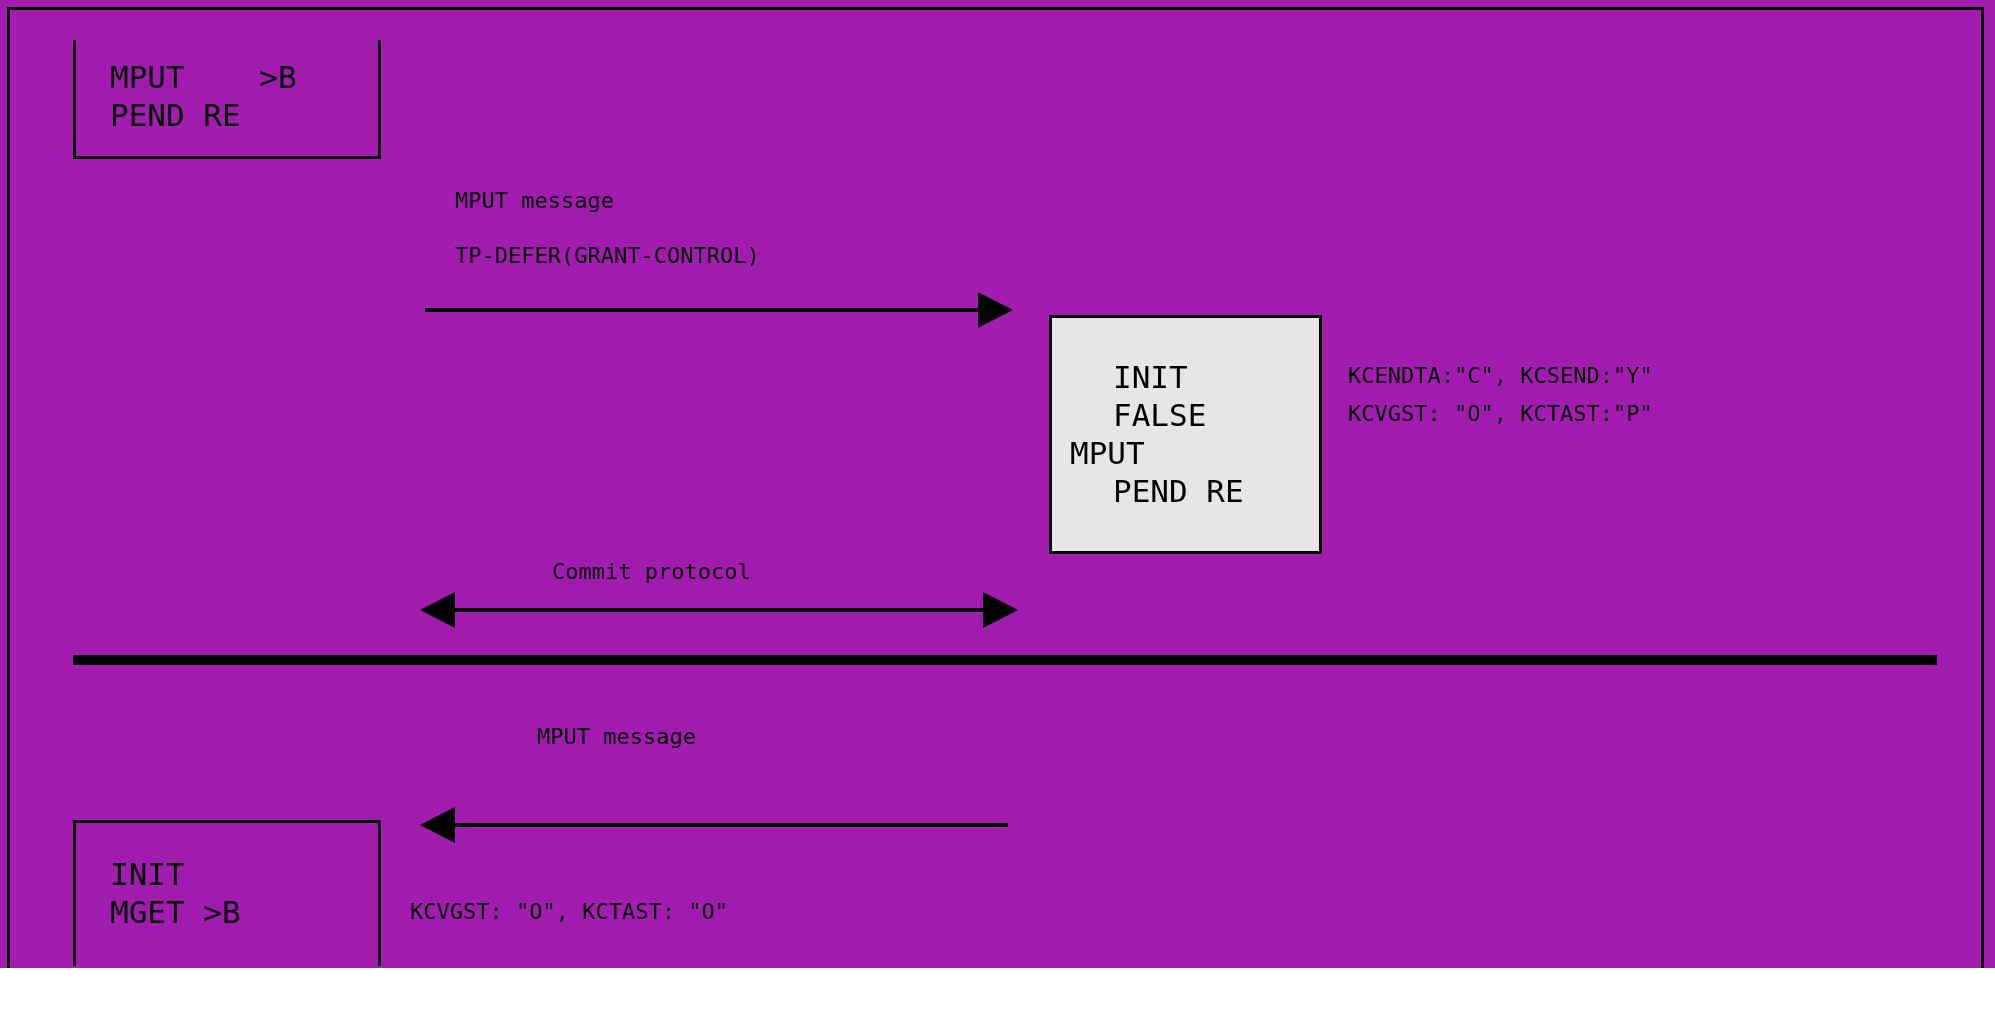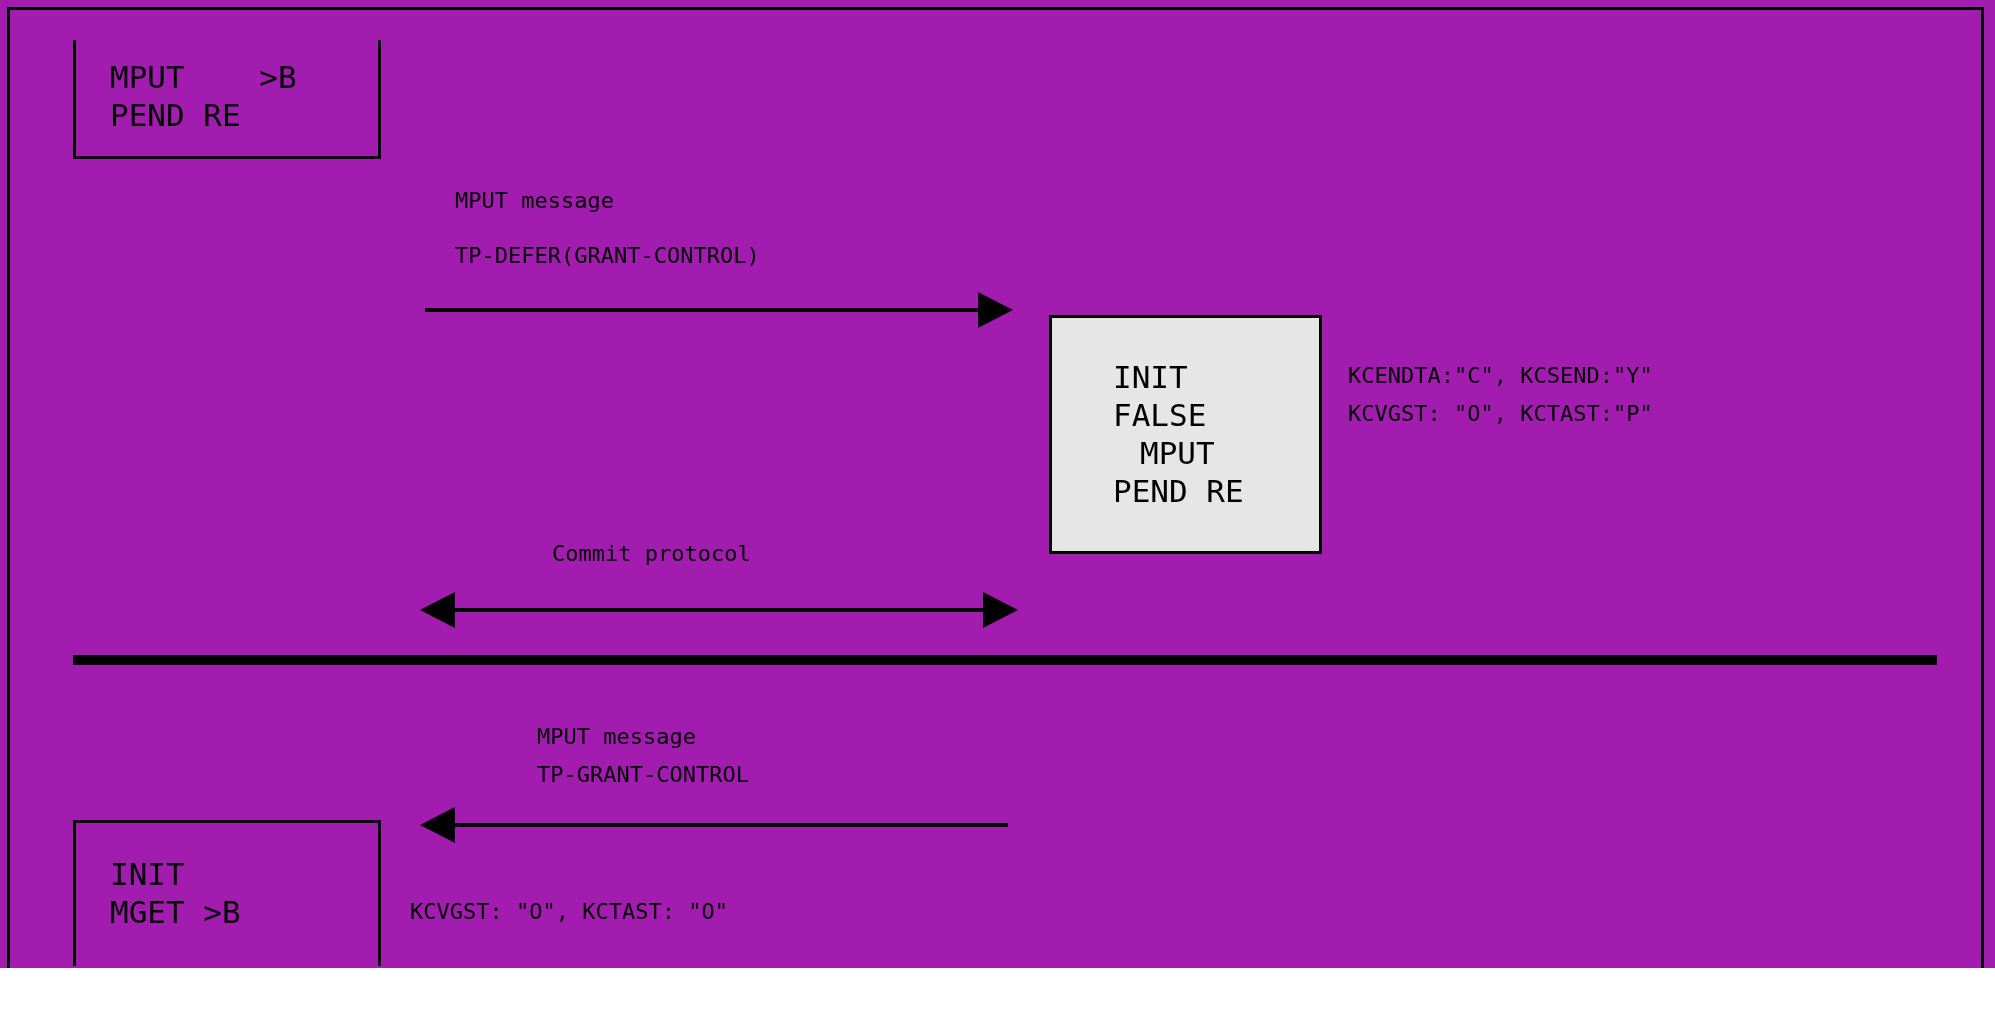--- a/index.html
+++ b/index.html
@@ -98,38 +98,37 @@
   <div class="textblock" style="left:455px; top:220px;margin-top:17px;">TP-DEFER(GRANT-CONTROL)</div>
 
   <svg class="arrow-svg" style="left:425px; top:290px;" width="590" height="40">
     <line x1="0" y1="20" x2="553" y2="20" stroke="#000000" stroke-width="4"></line>
     <polygon points="553,2 588,20 553,38" fill="#000000"></polygon>
   </svg>
 
   <div class="box-filled" style="left:1049px; top:315px; width:273px; height:239px;"></div>
   <div class="box-text" style="left:1113px; top:358px;">INIT</div>
   <div class="box-text" style="left:1113px; top:396px;">FALSE</div>
-  <div class="box-text" style="left:1140px; top:434px;">MPUT</div>
+  <div class="box-text" style="left:1070px; top:434px;">MPUT</div>
   <div class="box-text" style="left:1113px; top:472px;">PEND RE</div>
 
   <div class="textblock" style="left:1348px; top:357px;">KCENDTA:"C", KCSEND:"Y"</div>
   <div class="textblock" style="left:1348px; top:395px;">KCVGST: "O", KCTAST:"P"</div>
 
-  <div class="textblock" style="left:552px; top:535px;">Commit protocol</div>
+  <div class="textblock" style="left:552px; top:553px;">Commit protocol</div>
 
   <svg class="arrow-svg" style="left:420px; top:590px;" width="600" height="40">
     <line x1="35" y1="20" x2="563" y2="20" stroke="#000000" stroke-width="4"></line>
     <polygon points="35,2 0,20 35,38" fill="#000000"></polygon>
     <polygon points="563,2 598,20 563,38" fill="#000000"></polygon>
   </svg>
 
   <div class="divider" style="left:73px; top:655px; width:1864px; height:10px;"></div>
 
   <div class="textblock" style="left:537px; top:718px;">MPUT message</div>
-  <div class="textblock" style="left:537px; top:756px;">TP-GRANT-CONTROL</div>
 
   <svg class="arrow-svg" style="left:420px; top:805px;" width="590" height="40">
     <line x1="35" y1="20" x2="588" y2="20" stroke="#000000" stroke-width="4"></line>
     <polygon points="35,2 0,20 35,38" fill="#000000"></polygon>
   </svg>
 
   <div class="box-open-bottom" style="left:73px; top:820px; width:308px; height:146px;"></div>
   <div class="box-text" style="left:110px; top:855px;">INIT</div>
   <div class="box-text" style="left:110px; top:893px;">MGET &gt;B</div>
 

